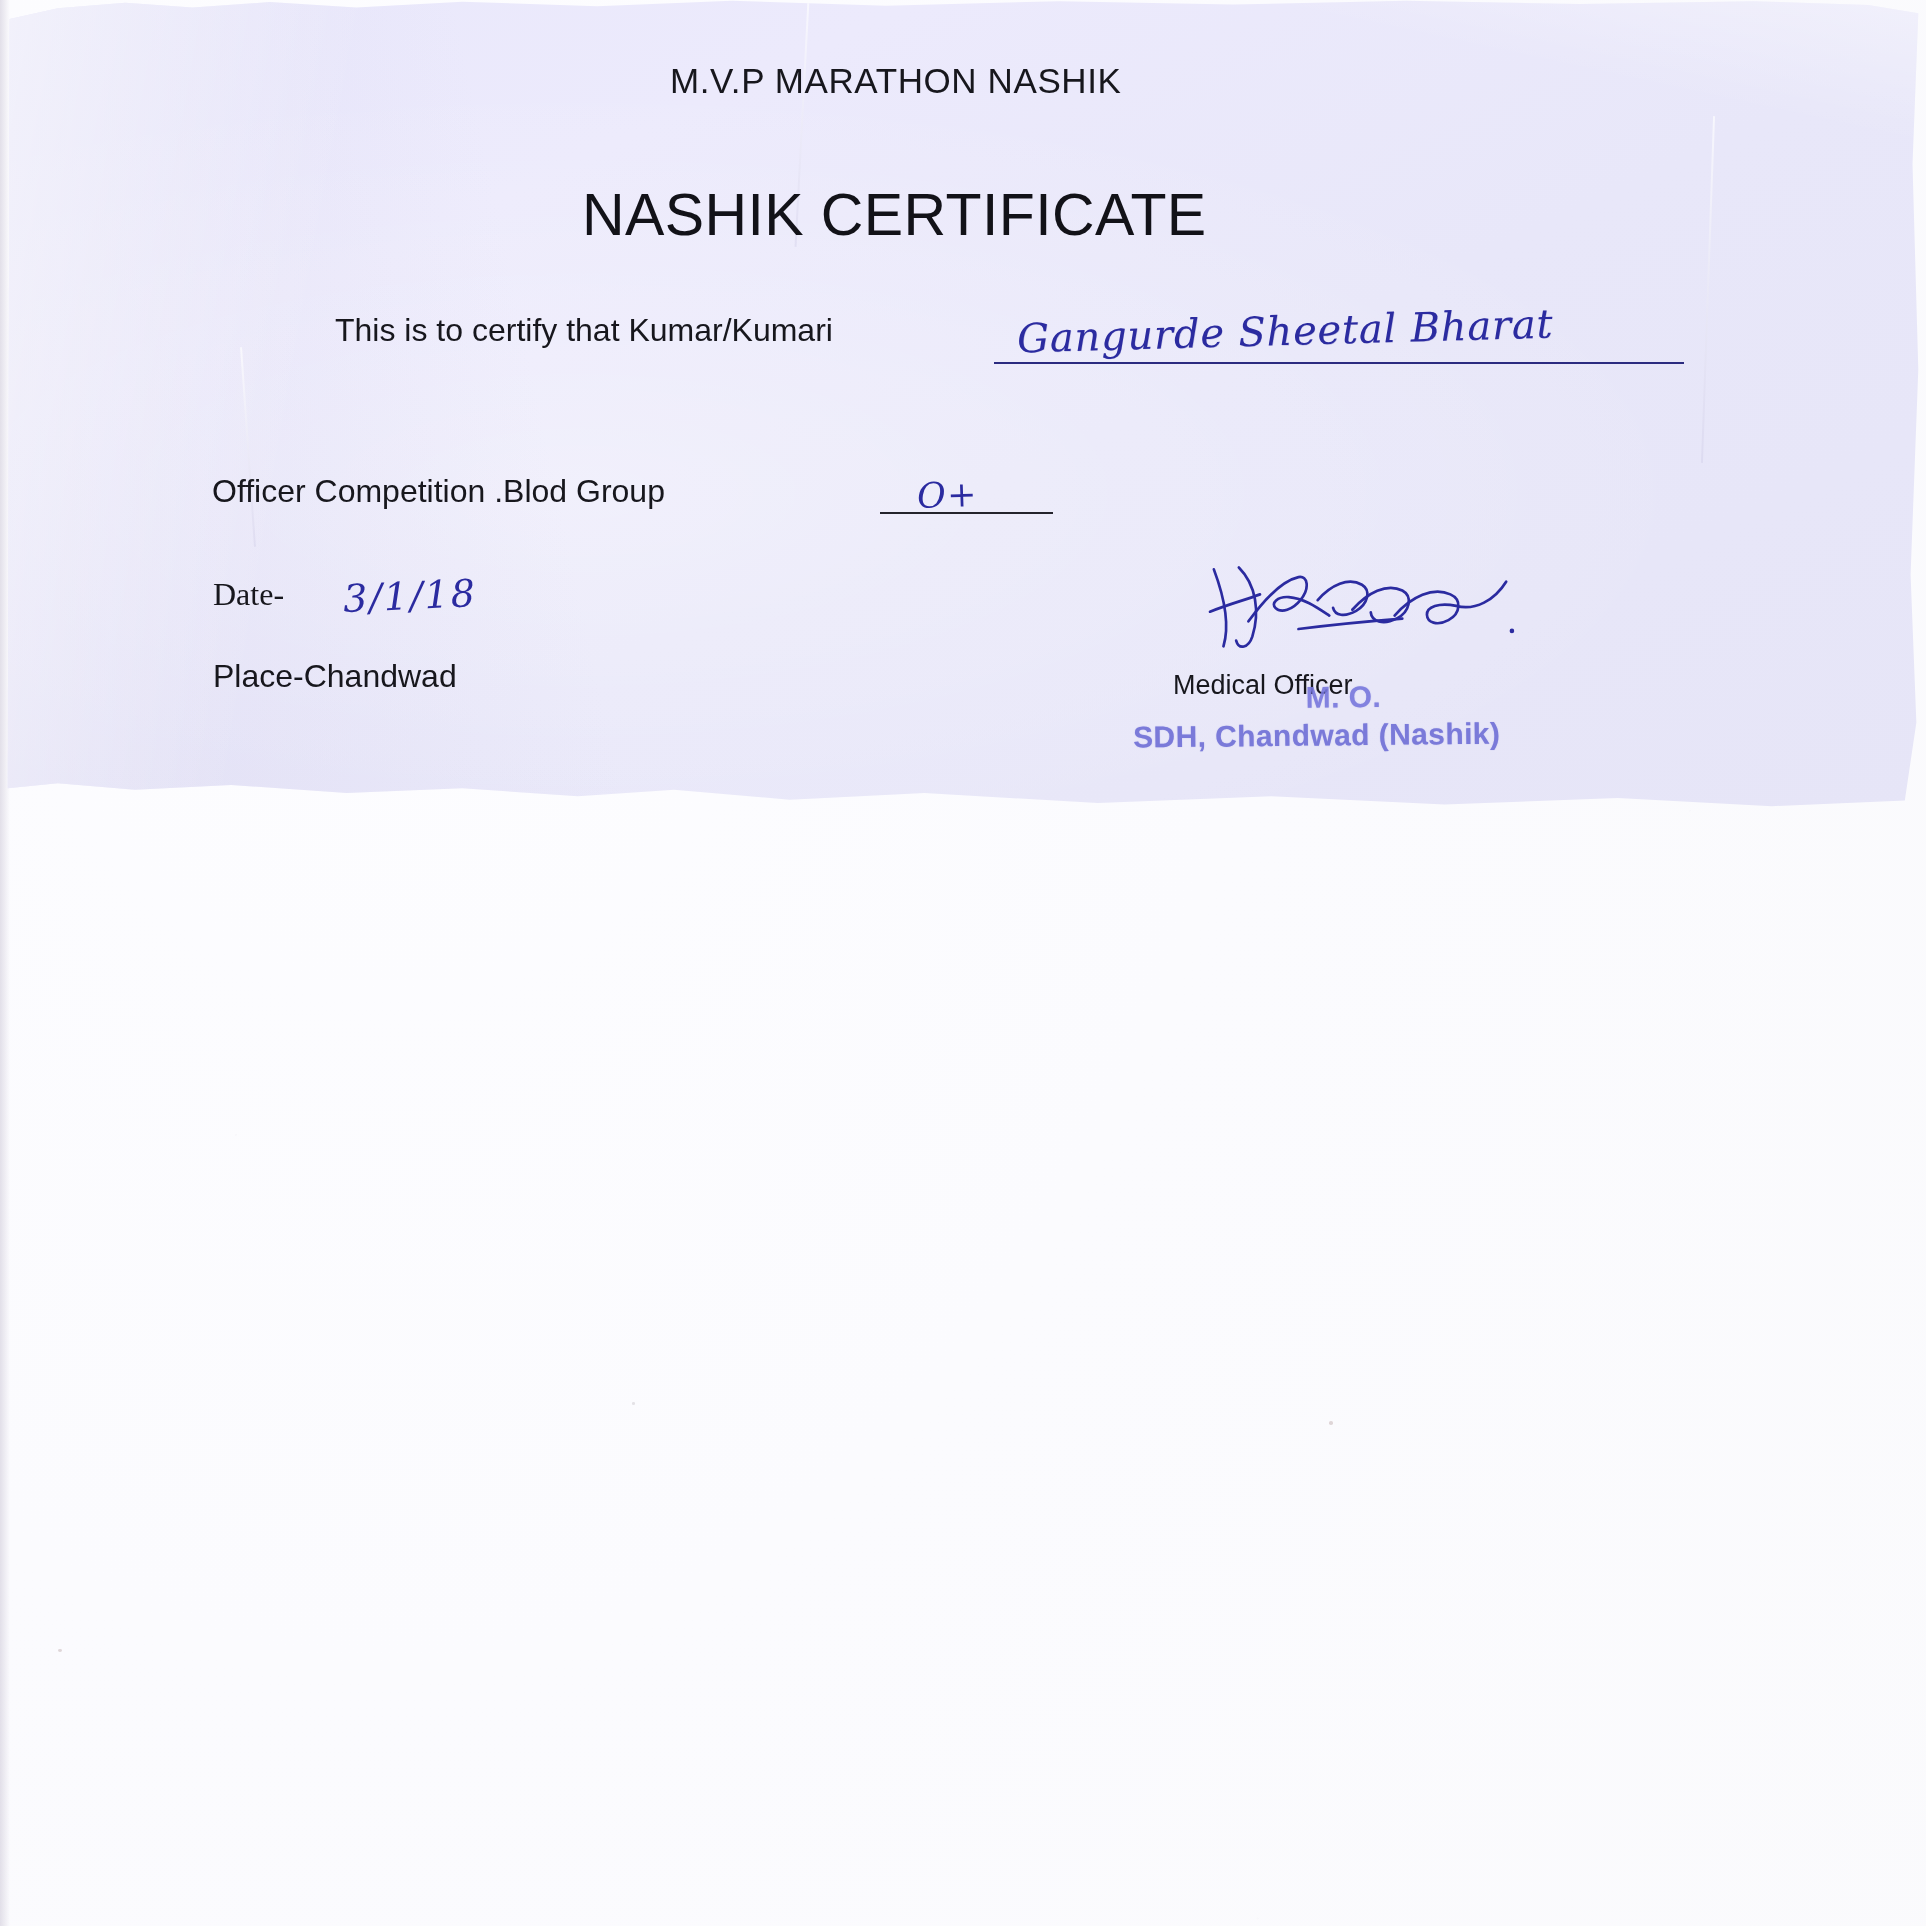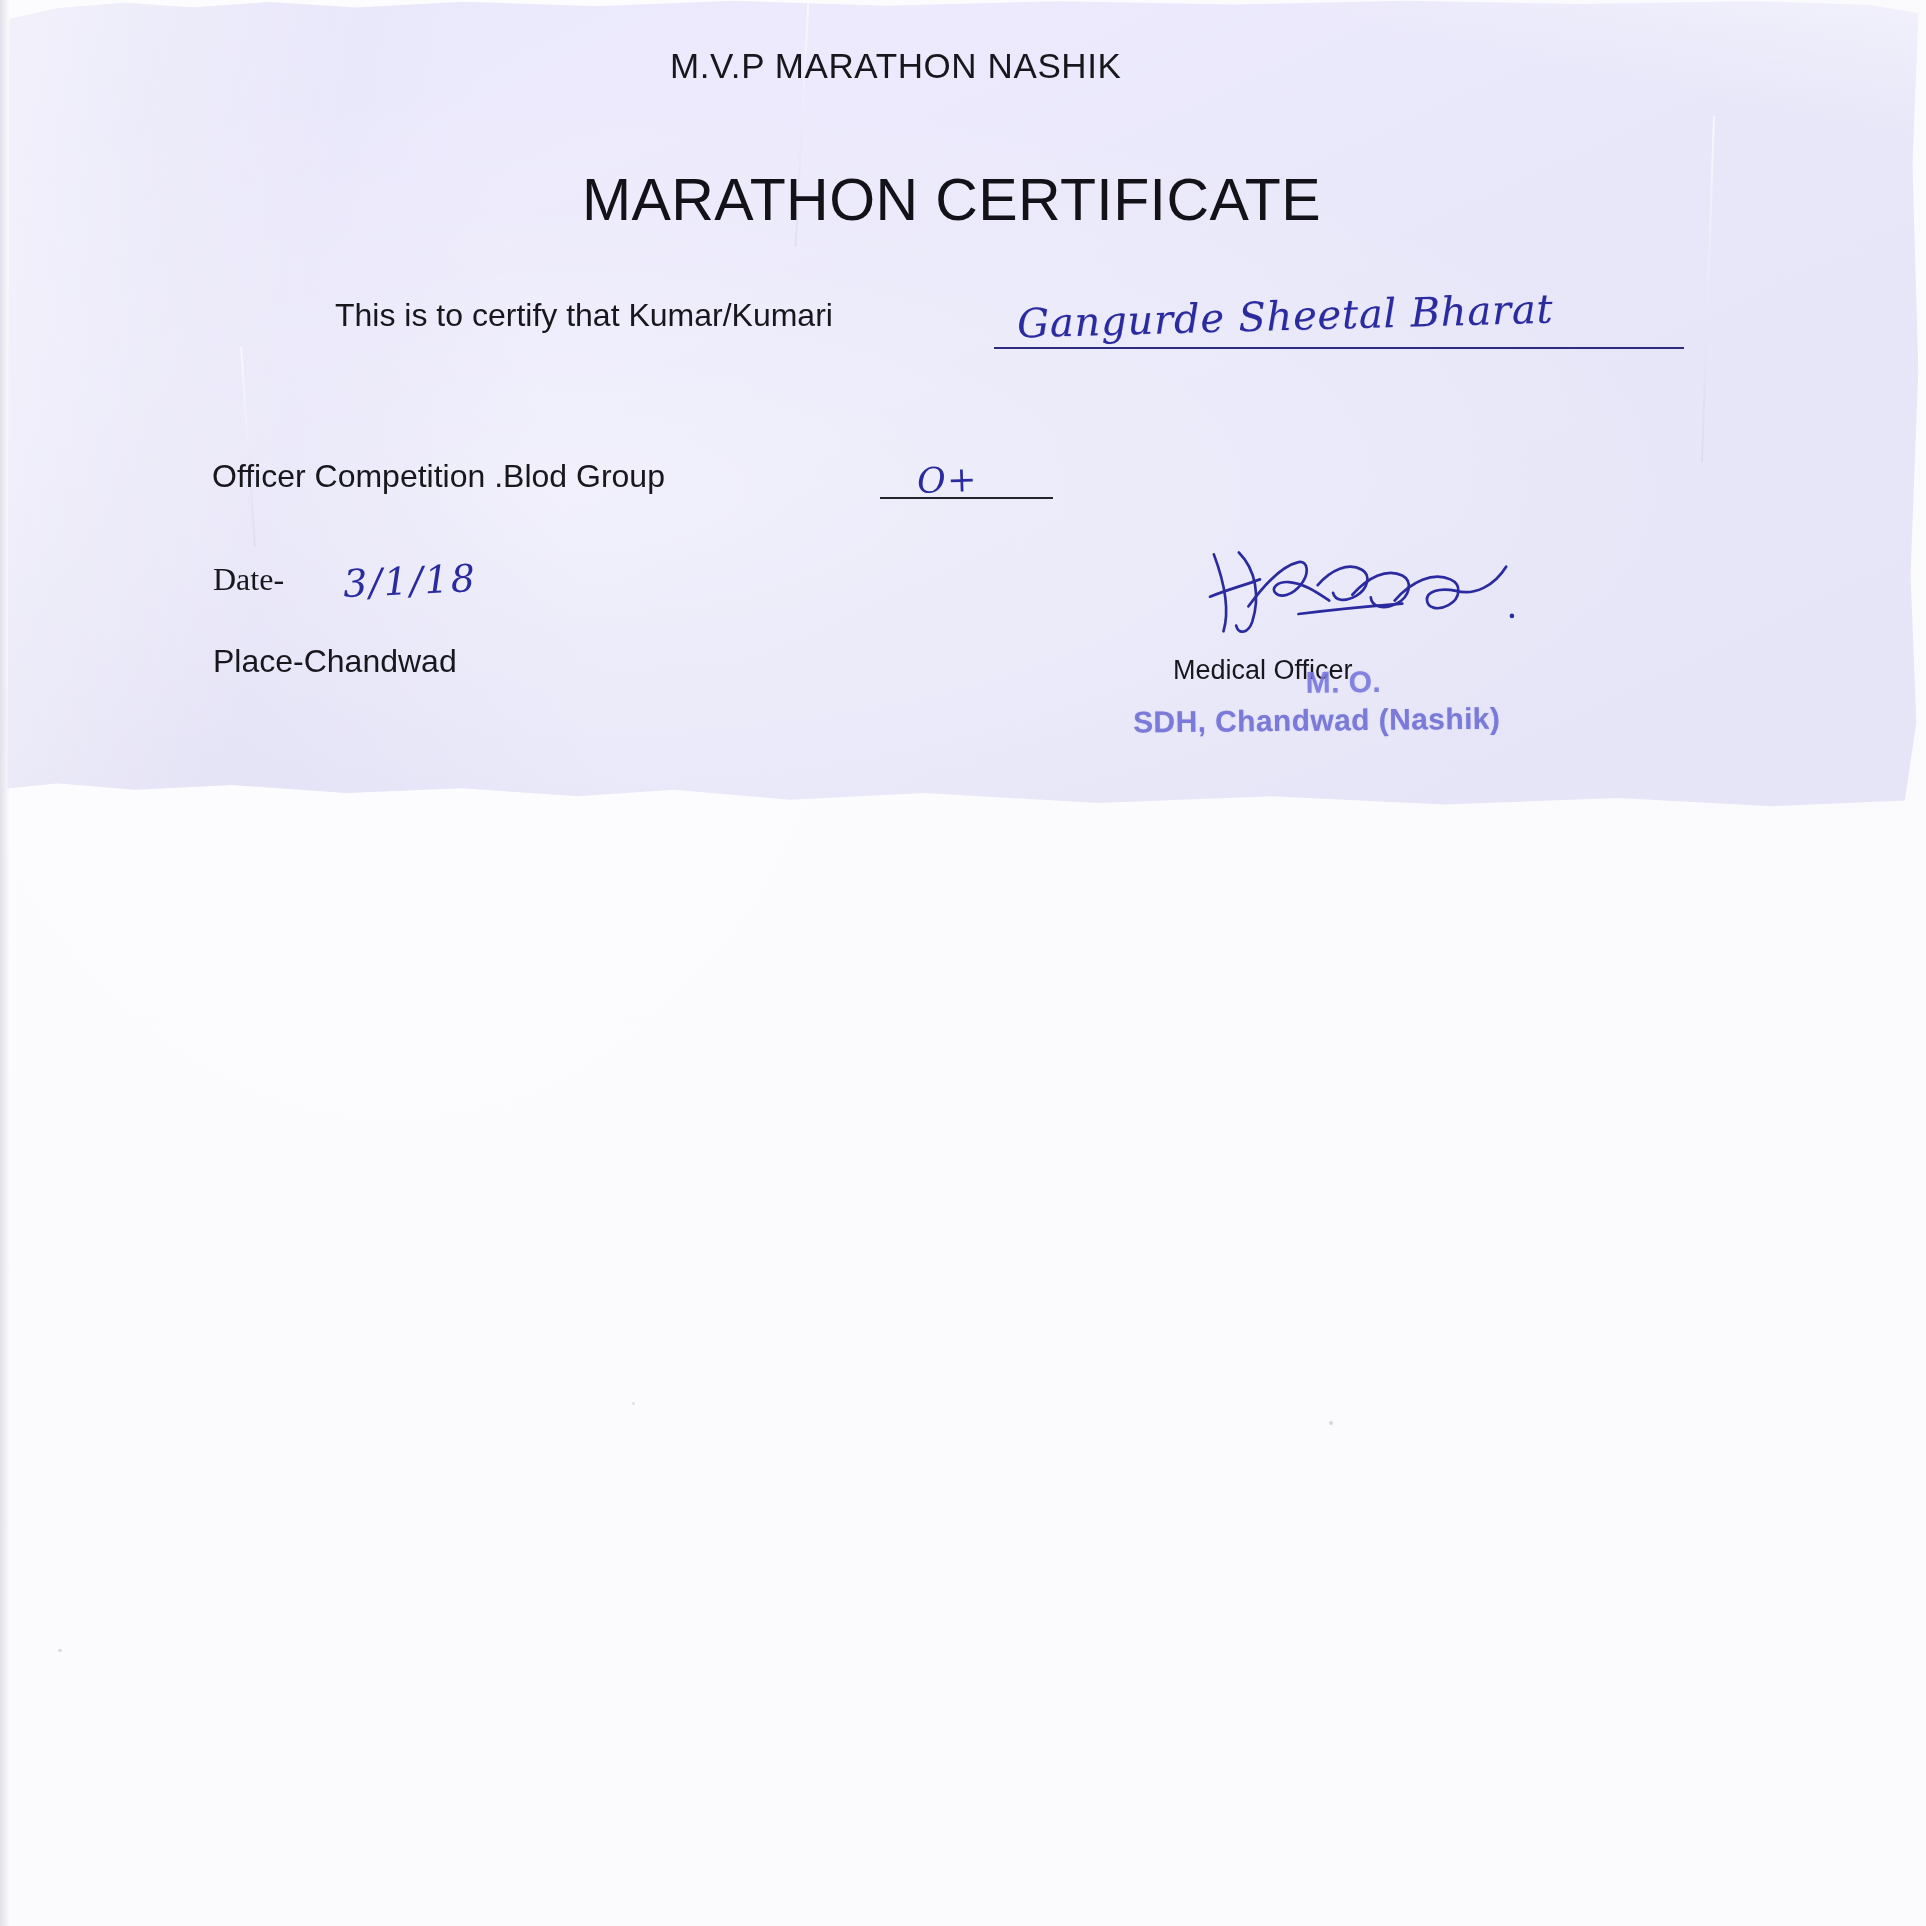--- a/index.html
+++ b/index.html
@@ -74,20 +74,21 @@
     position: absolute;
     background: linear-gradient(to bottom, rgba(255,255,255,0.65), rgba(190,186,220,0.25));
     pointer-events: none;
   }
 
   
   #cert-text {
     position: absolute;
     inset: 0;
     color: #16161c;
+    margin-top: 15px;
   }
   .t {
     position: absolute;
     white-space: nowrap;
   }
   #org-title {
     left: 670px;
     top: 46px;
     font-size: 35px;
     letter-spacing: 0.6px;
@@ -255,21 +256,21 @@
     <div id="slip-texture"></div>
 
     <div class="crease" style="left:801px; top:0px; width:1.9px; height:247px; transform:rotate(3deg);"></div>
     <div class="crease" style="left:247px; top:347px; width:1.5px; height:200px; transform:rotate(-4deg);"></div>
     <div class="crease" style="left:1707px; top:116px; width:1.5px; height:347px; transform:rotate(2deg);"></div>
 
     <div id="cert-text">
 
       <div class="t" id="org-title">M.V.P MARATHON NASHIK</div>
 
-      <div class="t" id="cert-heading">MARATHON CERTIFICATE</div>
+      <div class="t" id="cert-heading">NASHIK CERTIFICATE</div>
 
       <div class="t" id="line-certify">This is to certify that Kumar/Kumari</div>
 
       <div class="rule" id="rule-name"></div>
 
 
       <div class="t" id="line-marathon">Officer Competition .Blod Group</div>
 
       <div class="rule" id="rule-blood"></div>
 

